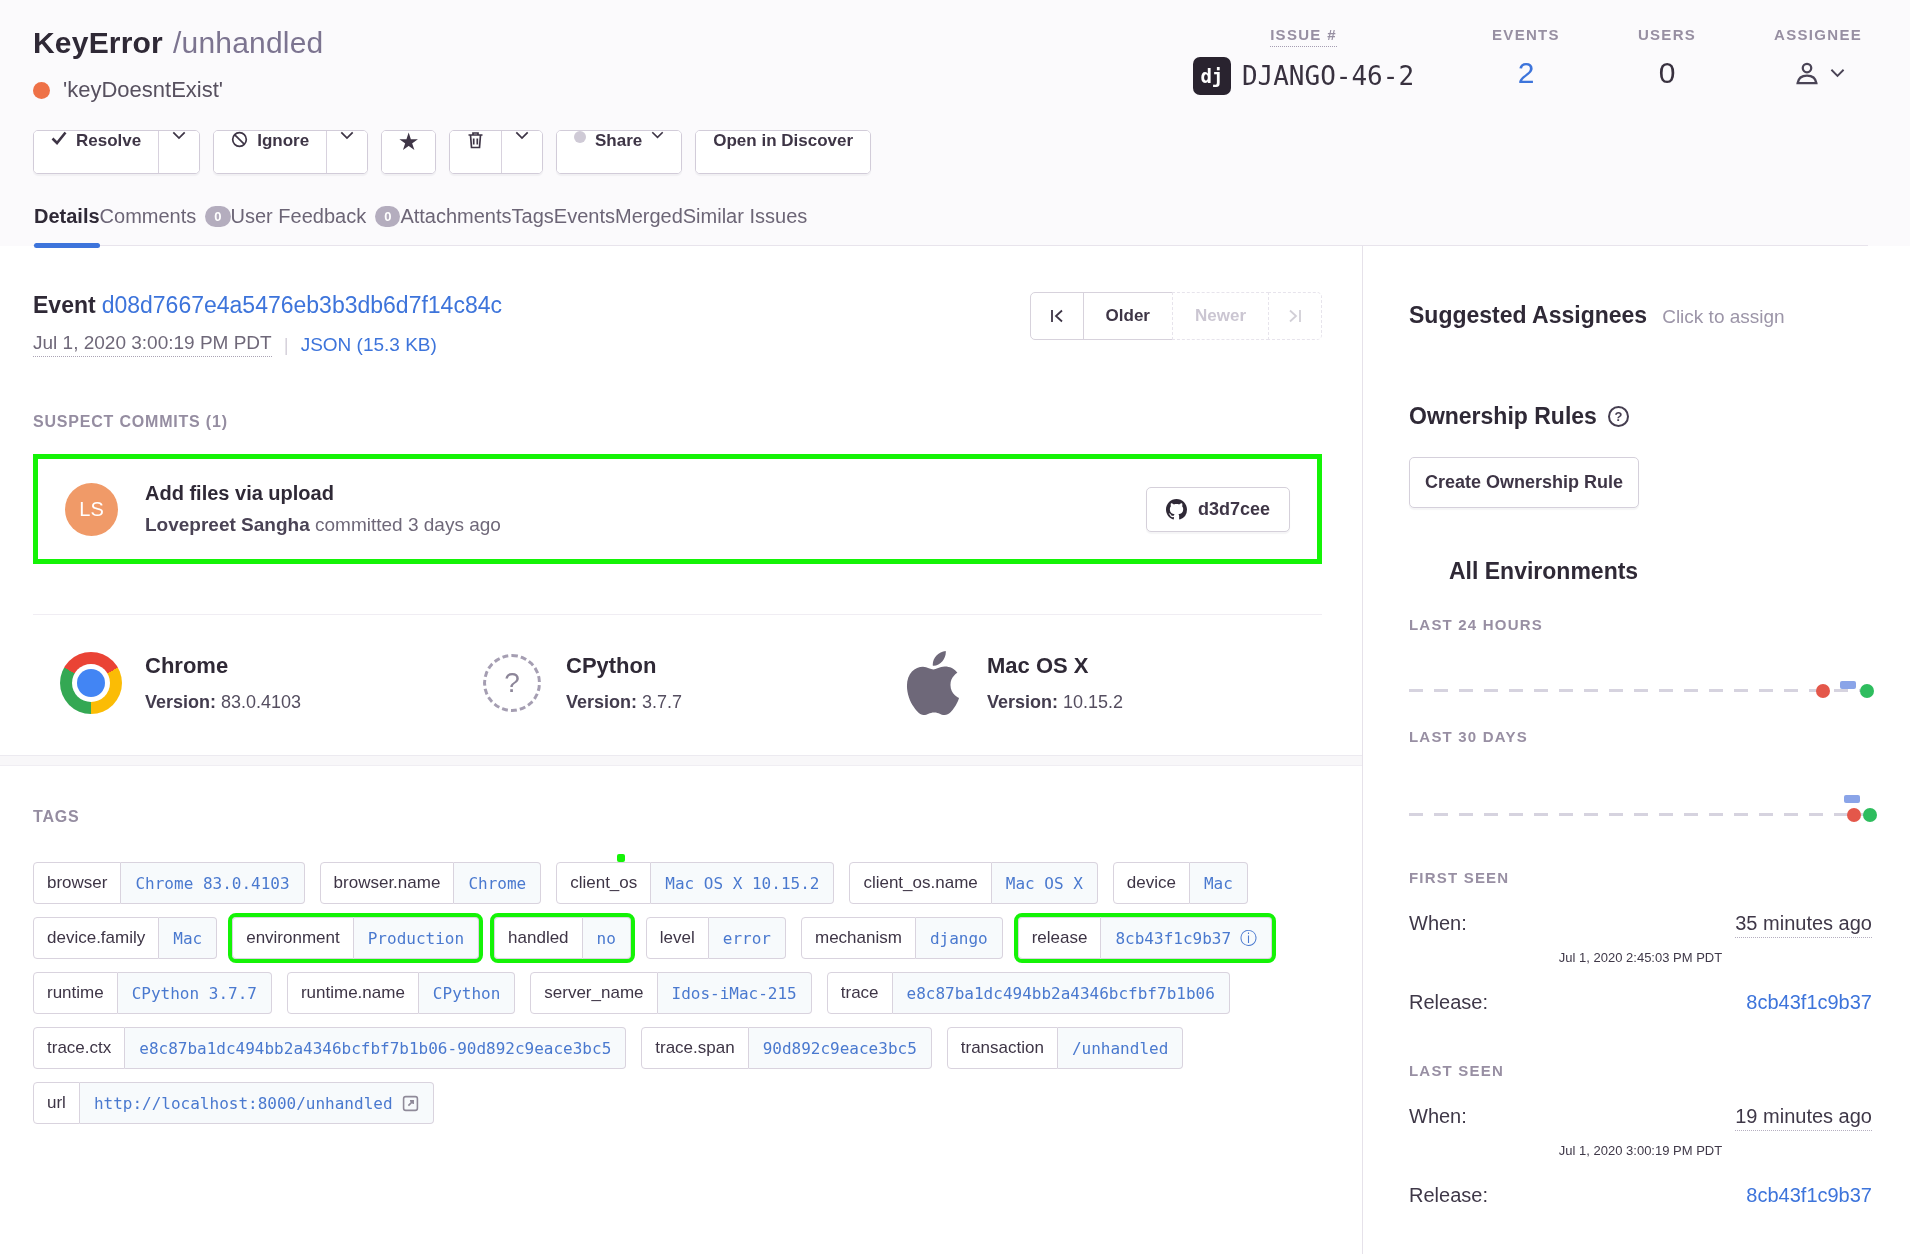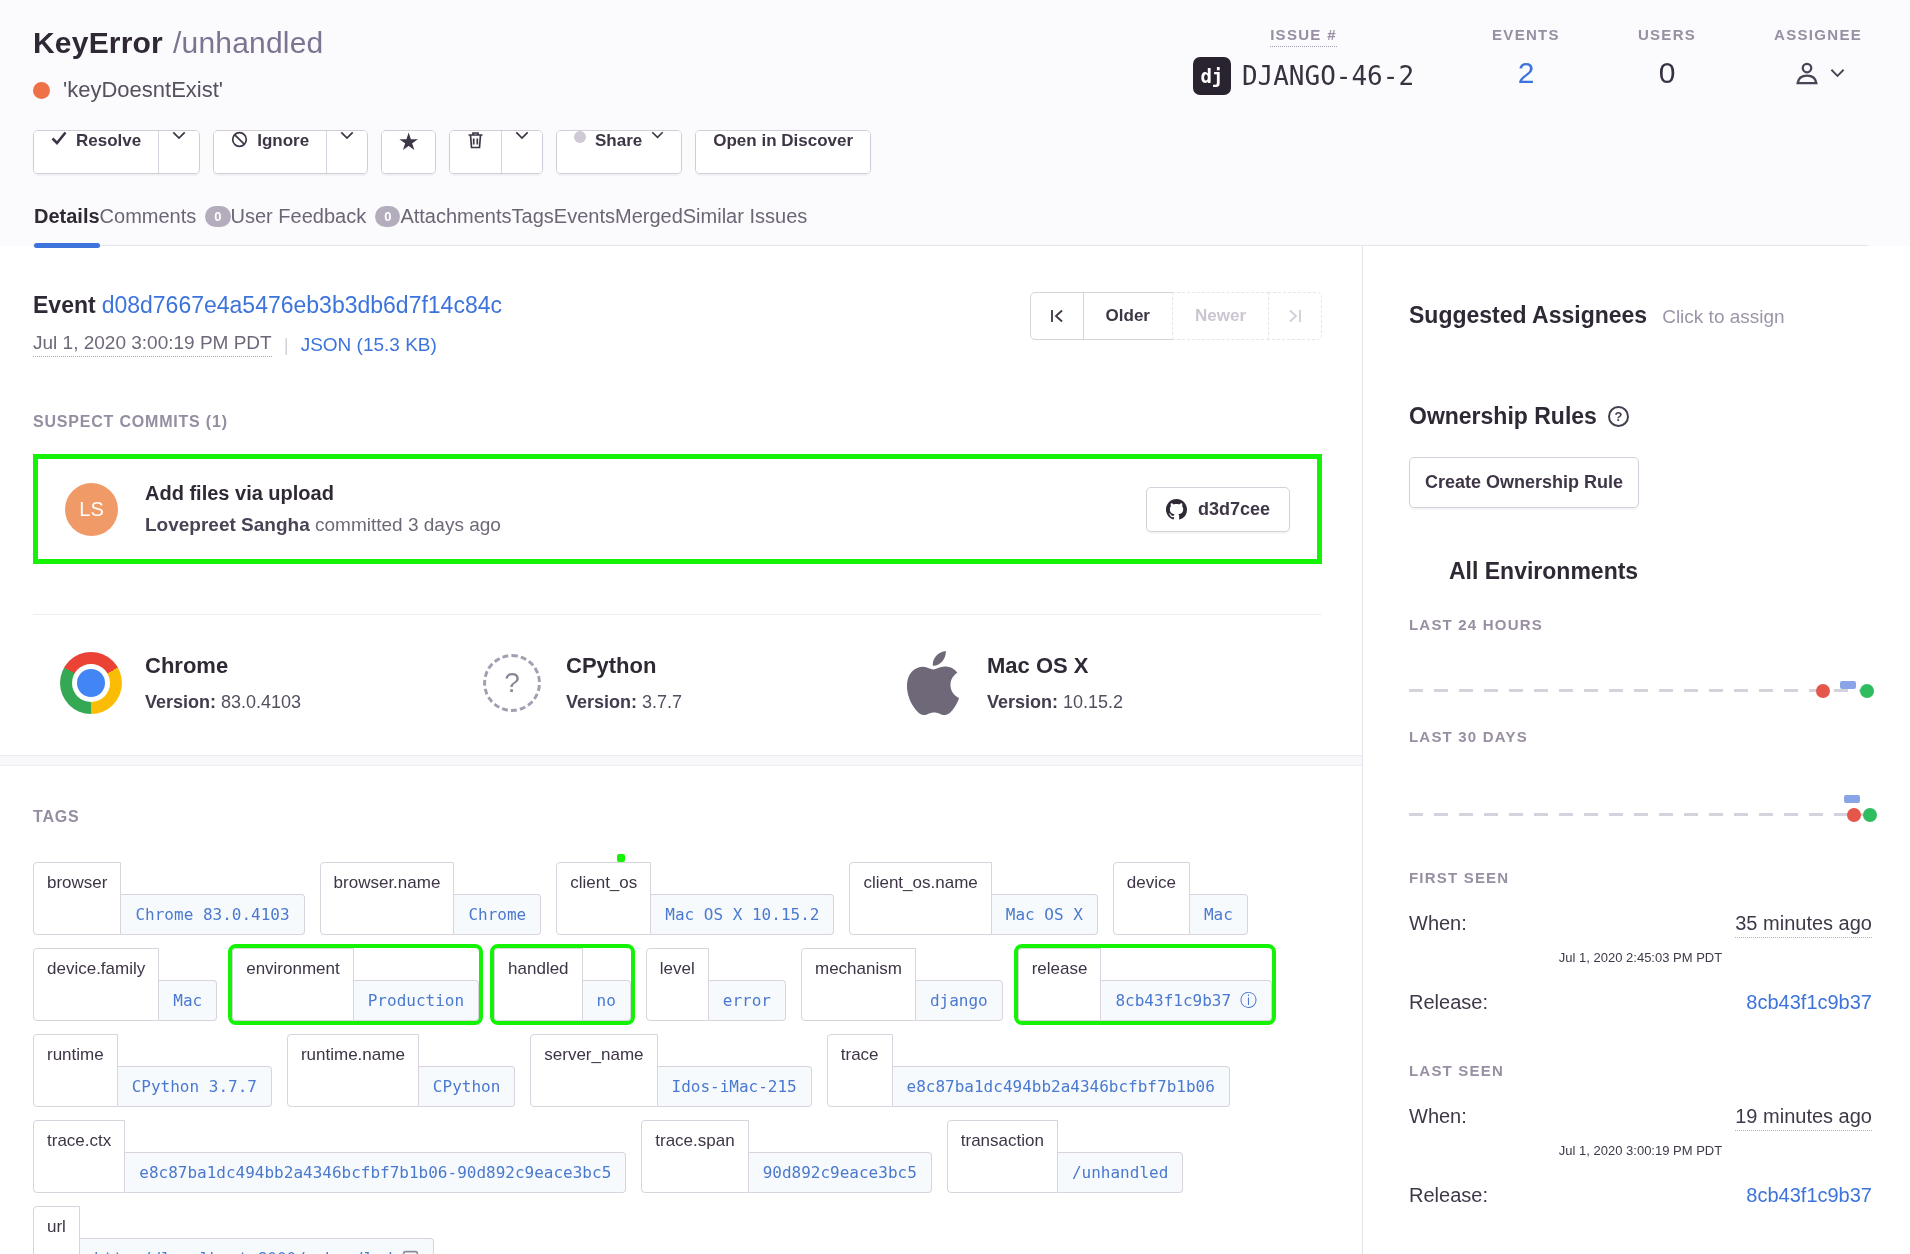--- a/index.html
+++ b/index.html
@@ -112,21 +112,21 @@
 
   
   .tags-section { margin-top:42px; }
   .pills { margin-top:36px; display:flex; flex-wrap:wrap; column-gap:15px; row-gap:13px; padding-bottom:20px; }
   .pill { display:inline-flex; position:relative; border-radius:4px; }
   .pill.hl { outline:4px solid var(--annotation-green,#14f306); }
   .pill-key { border:1px solid #d9d3de; border-radius:4px 0 0 4px; background:#fff;
     padding:10px 13px; font-size:17px; color:#3e3546; white-space:nowrap; }
   .pill-value { border:1px solid #d9d3de; border-left:none; border-radius:0 4px 4px 0; background:#f7fafc;
     padding:10px 14px; font-family:"DejaVu Sans Mono","Liberation Mono",monospace; font-size:16px;
-    color:#4a79cf; white-space:nowrap; display:flex; align-items:center; gap:9px;margin-top:32px; }
+    color:#4a79cf; white-space:nowrap; display:flex; align-items:center; gap:9px; }
   .tag-dot { position:absolute; top:-8px; left:22%; width:8px; height:8px; border-radius:2px;
     background:var(--annotation-green,#14f306); }
   .info-glyph { font-family:"DejaVu Sans", sans-serif; font-size:17px; color:#4a79cf; line-height:1; }
 
   
   .sb-row-title { display:flex; align-items:baseline; gap:15px; }
   .sb-title { font-size:23px; font-weight:700; color:#2f2936; }
   .sb-hint { font-size:19px; color:#9c95a8; }
   .ownership { margin-top:74px; display:flex; align-items:center; gap:11px; }
   .help-circle { width:21px; height:21px; border-radius:50%; border:2px solid #453e50; color:#453e50;

